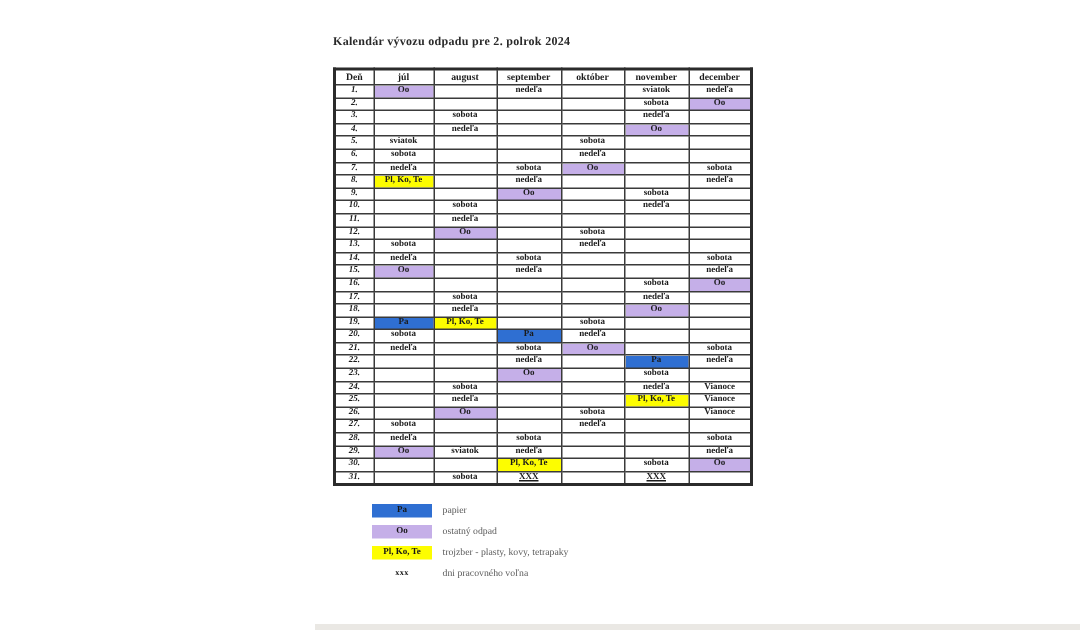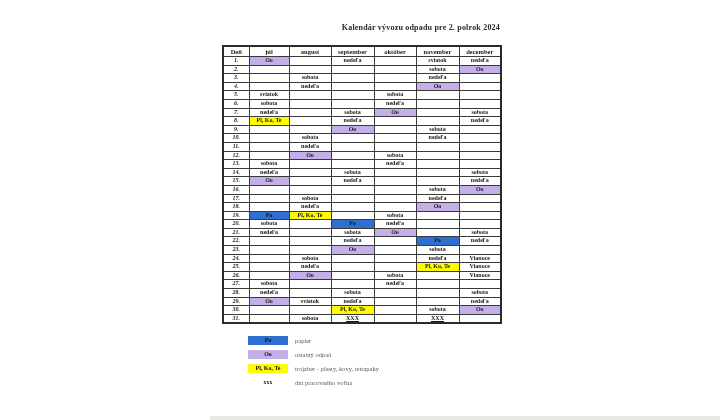--- a/index.html
+++ b/index.html
@@ -3,21 +3,21 @@
 <meta charset="utf-8">
 <style>
   html,body { margin:0; padding:0; }
   body {
     width:720px; height:420px; position:relative; overflow:hidden;
     background:#ffffff;
     font-family:"Liberation Serif","DejaVu Serif",serif;
   }
   .title {
     position:absolute; left:222px; top:23px; width:278px;
-    text-align:right; font-size:8px; font-weight:bold; color:#2a2a2a;
+    text-align:left; font-size:8px; font-weight:bold; color:#2a2a2a;
     letter-spacing:0.2px;
   }
   table.calendar {
     position:absolute; left:222px; top:45px; width:278px;
     border-collapse:collapse; table-layout:fixed;
     border:2px solid #2b2b2b;
   }
   table.calendar th, table.calendar td {
     border:1px solid #3a3a3a; padding:0; text-align:center;
     overflow:hidden; white-space:nowrap;

